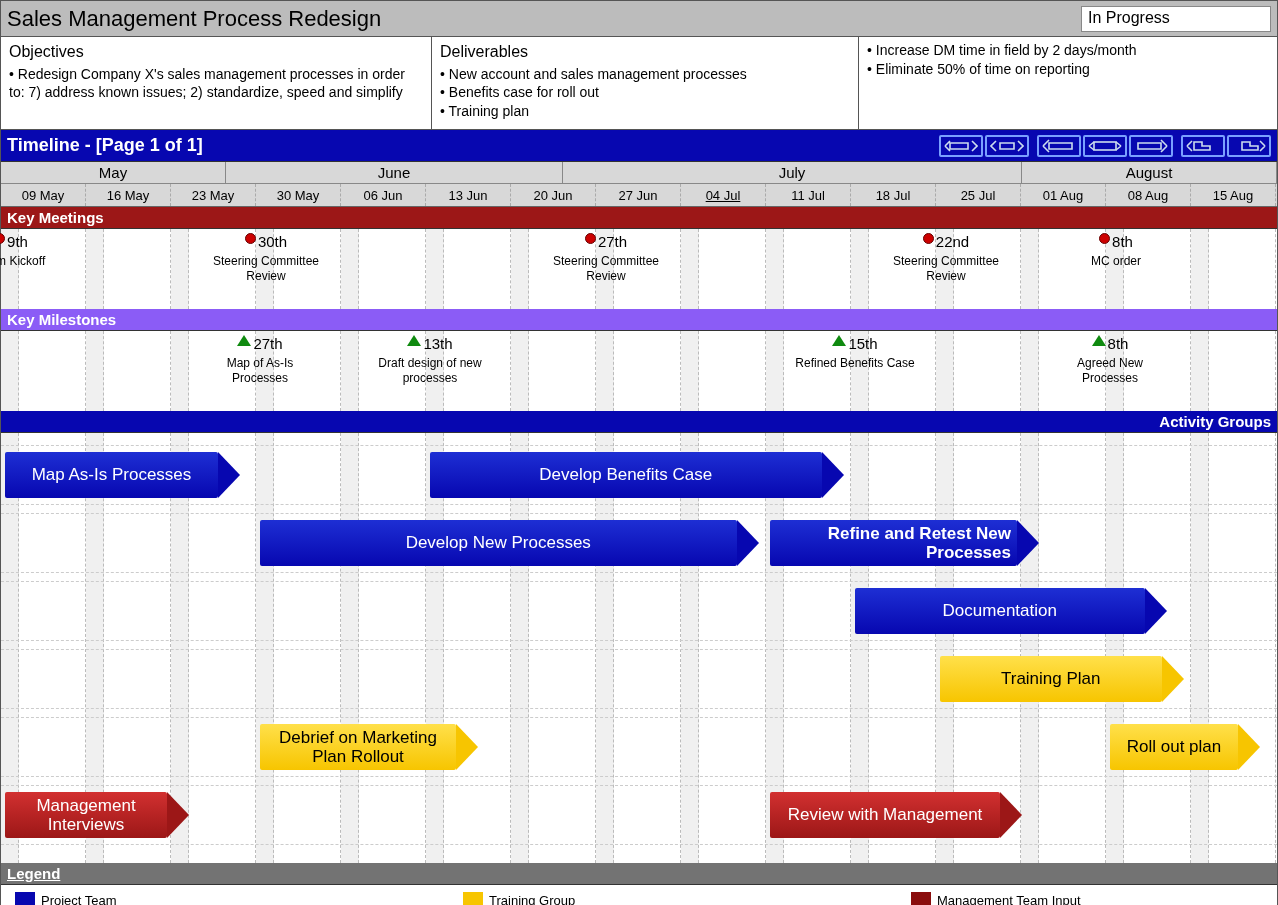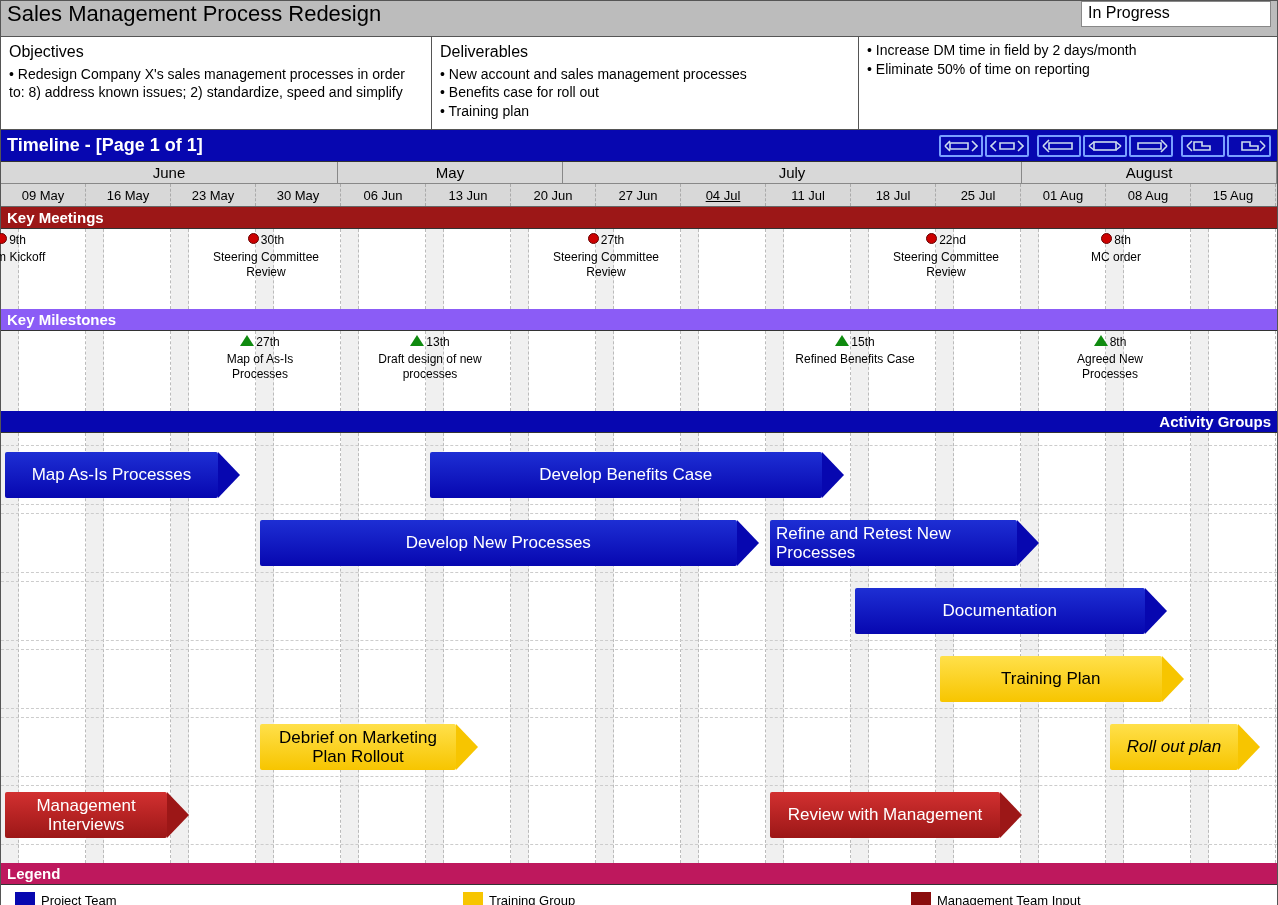--- a/index.html
+++ b/index.html
@@ -1,18 +1,18 @@
 <!DOCTYPE html>
 <html><head>
 <meta charset="utf-8">
 <style>
   *{box-sizing:border-box;margin:0;padding:0;font-family:Arial,Helvetica,sans-serif;}
   body{background:#fff;}
   .wrap{width:1278px;border:1px solid #555;}
-  .title-bar{background:#bcbcbc;border-bottom:1px solid #555;height:36px;display:flex;align-items:flex-start;padding:0 6px;}
+  .title-bar{background:#bcbcbc;border-bottom:1px solid #555;height:36px;display:flex;align-items:center;padding:0 6px;}
   .title-bar h1{font-size:22px;font-weight:400;flex:1;}
   .status-box{background:#fff;border:1px solid #888;width:190px;height:26px;font-size:16px;padding:2px 6px;}
   .top3{display:flex;border-bottom:1px solid #555;}
   .top3 .cell{border-right:1px solid #555;padding:4px 8px 8px;font-size:14px;line-height:1.35;}
   .top3 .cell:last-child{border-right:none;}
   .top3 h2{font-size:16px;font-weight:400;margin-bottom:2px;}
   .c1{width:431px;} .c2{width:427px;} .c3{flex:1;}
   .timeline-hdr{background:#0707b0;color:#fff;height:32px;display:flex;align-items:center;padding:0 6px;border-bottom:1px solid #333;}
   .timeline-hdr .tl-title{font-size:18px;font-weight:bold;flex:1;}
   .timeline-hdr .nav{display:flex;gap:8px;}
@@ -20,33 +20,33 @@
   .nav-btn{width:44px;height:22px;border:2px solid #7aa0ff;border-radius:2px;background:#0707b0;display:flex;align-items:center;justify-content:center;cursor:pointer;}
   .nav-btn svg{width:34px;height:14px;}
   .months{display:flex;background:#d8d8d8;height:22px;font-size:15px;border-bottom:1px solid #888;}
   .months div{text-align:center;border-right:1px solid #888;line-height:22px;}
   .dates{display:flex;background:#d8d8d8;height:23px;font-size:13px;border-bottom:1px solid #666;}
   .dates div{text-align:center;border-right:1px dashed #aaa;line-height:23px;}
   .sect-hdr{height:22px;color:#fff;font-size:15px;font-weight:bold;padding:2px 6px;border-bottom:1px solid #333;}
   .meetings-hdr{background:#9c1717;}
   .milestones-hdr{background:#8b5cf6;}
   .activity-hdr{background:#0707b0;text-align:right;}
-  .legend-hdr{background:#be185d;}
+  .legend-hdr{background:#737373;text-decoration:underline;}
   .grid-area{position:relative;}
   .gridlines{position:absolute;inset:0;display:flex;pointer-events:none;}
   .gridlines div{border-right:1px dashed #bbb;}
   .gridlines div.wk{background:rgba(0,0,0,.06);}
   .row-content{position:relative;z-index:2;}
   .meetings-body{height:80px;}
   .milestones-body{height:80px;}
   .activity-body{height:430px;}
   .marker{position:absolute;top:4px;width:120px;margin-left:-60px;text-align:center;font-size:12px;line-height:1.25;}
   .marker .dot{width:11px;height:11px;border-radius:50%;background:#c00;border:1px solid #600;display:inline-block;}
   .marker .tri{width:0;height:0;border-left:7px solid transparent;border-right:7px solid transparent;border-bottom:11px solid #0f8a0f;display:inline-block;}
-  .marker .date{font-size:12px;display:inline-block;margin-left:2px;vertical-align:top;}
+  .marker .date{font-size:15px;display:inline-block;margin-left:2px;vertical-align:top;}
   .marker .lbl{display:block;margin-top:2px;}
   .act-row{position:absolute;left:0;right:0;height:60px;border-top:1px dashed #ccc;border-bottom:1px dashed #ccc;}
   .arrow{position:absolute;height:46px;top:7px;display:flex;align-items:center;justify-content:center;color:#fff;font-size:17px;border-radius:2px;}
   .arrow.blue{background:linear-gradient(#1e2fd4,#0707b0);}
   .arrow.yellow{background:linear-gradient(#ffe04a,#f7c500);color:#000;}
   .arrow.red{background:linear-gradient(#d23030,#9c1717);}
   .arrow::after{content:"";position:absolute;right:-22px;top:0;width:0;height:0;border-top:23px solid transparent;border-bottom:23px solid transparent;border-left:22px solid;}
   .arrow.blue::after{border-left-color:#0707b0;}
   .arrow.yellow::after{border-left-color:#f7c500;}
   .arrow.red::after{border-left-color:#9c1717;}
@@ -60,21 +60,21 @@
 <div class="wrap">
 
   <div class="title-bar">
     <h1>Sales Management Process Redesign</h1>
     <div class="status-box">In Progress</div>
   </div>
 
   <div class="top3">
     <div class="cell c1">
       <h2>Objectives</h2>
-      <div>• Redesign Company X's sales management processes in order to: 8) address known issues; 2) standardize, speed and simplify</div>
+      <div>• Redesign Company X's sales management processes in order to: 7) address known issues; 2) standardize, speed and simplify</div>
     </div>
     <div class="cell c2">
       <h2>Deliverables</h2>
       <div>• New account and sales management processes</div>
       <div>• Benefits case for roll out</div>
       <div>• Training plan</div>
     </div>
     <div class="cell c3">
       <div>• Increase DM time in field by 2 days/month</div>
       <div>• Eliminate 50% of time on reporting</div>
@@ -123,22 +123,22 @@
         <div class="nav-btn">
             <svg viewBox="0 0 34 14">
               <path d="M33 7 L28 2 M33 7 L28 12 M10 3 H18 V7 H26 V11 H10 Z" stroke="#cde" stroke-width="1.6" fill="none"></path>
             </svg>
           </div>
       </div>
     </div>
   </div>
 
   <div class="months" id="months-row">
+      <div style="width: 225px;">May</div>
       <div style="width: 337px;">June</div>
-      <div style="width: 225px;">May</div>
       <div style="width: 459px;">July</div>
       <div style="width: 255px;">August</div>
     </div>
   <div class="dates" id="dates-row">
       <div style="width: 85px;">09 May</div>
       <div style="width: 85px;">16 May</div>
       <div style="width: 85px;">23 May</div>
       <div style="width: 85px;">30 May</div>
       <div style="width: 85px;">06 Jun</div>
       <div style="width: 85px;">13 Jun</div>
@@ -282,33 +282,33 @@
         <div class="arrow blue" style="left: 4px; width: 213px; top: 19px; position: absolute;">
           <span style="text-align: center; padding: 0px 6px; line-height: 1.15;">Map As-Is Processes</span>
         </div>
         <div class="arrow blue" style="left: 429px; width: 391.5px; top: 19px; position: absolute;">
           <span style="text-align: center; padding: 0px 6px; line-height: 1.15;">Develop Benefits Case</span>
         </div>
         <div class="arrow blue" style="left: 259px; width: 476.5px; top: 87px; position: absolute;">
           <span style="text-align: center; padding: 0px 6px; line-height: 1.15;">Develop New Processes</span>
         </div>
         <div class="arrow blue" style="left: 769px; width: 247px; top: 87px; position: absolute;">
-          <span style="text-align: left; padding: 0px 6px; line-height: 1.15;">Refine and Retest New Processes</span>
+          <span style="text-align: right; padding: 0px 6px; line-height: 1.15; font-weight: bold;">Refine and Retest New Processes</span>
         </div>
         <div class="arrow blue" style="left: 854px; width: 289.5px; top: 155px; position: absolute;">
           <span style="text-align: center; padding: 0px 6px; line-height: 1.15;">Documentation</span>
         </div>
         <div class="arrow yellow" style="left: 939px; width: 221.5px; top: 223px; position: absolute;">
           <span style="text-align: center; padding: 0px 6px; line-height: 1.15;">Training Plan</span>
         </div>
         <div class="arrow yellow" style="left: 259px; width: 196px; top: 291px; position: absolute;">
           <span style="text-align: center; padding: 0px 6px; line-height: 1.15;">Debrief on Marketing Plan Rollout</span>
         </div>
         <div class="arrow yellow" style="left: 1109px; width: 128px; top: 291px; position: absolute;">
-          <span style="text-align: center; padding: 0px 6px; line-height: 1.15; font-style: italic;">Roll out plan</span>
+          <span style="text-align: center; padding: 0px 6px; line-height: 1.15;">Roll out plan</span>
         </div>
         <div class="arrow red" style="left: 4px; width: 162px; top: 359px; position: absolute; align-items: center;">
           <span style="text-align: center; padding: 0px 6px; line-height: 1.15;">Management Interviews</span>
         </div>
         <div class="arrow red" style="left: 769px; width: 230px; top: 359px; position: absolute;">
           <span style="text-align: center; padding: 0px 6px; line-height: 1.15;">Review with Management</span>
         </div>
       </div>
   </div>
 

